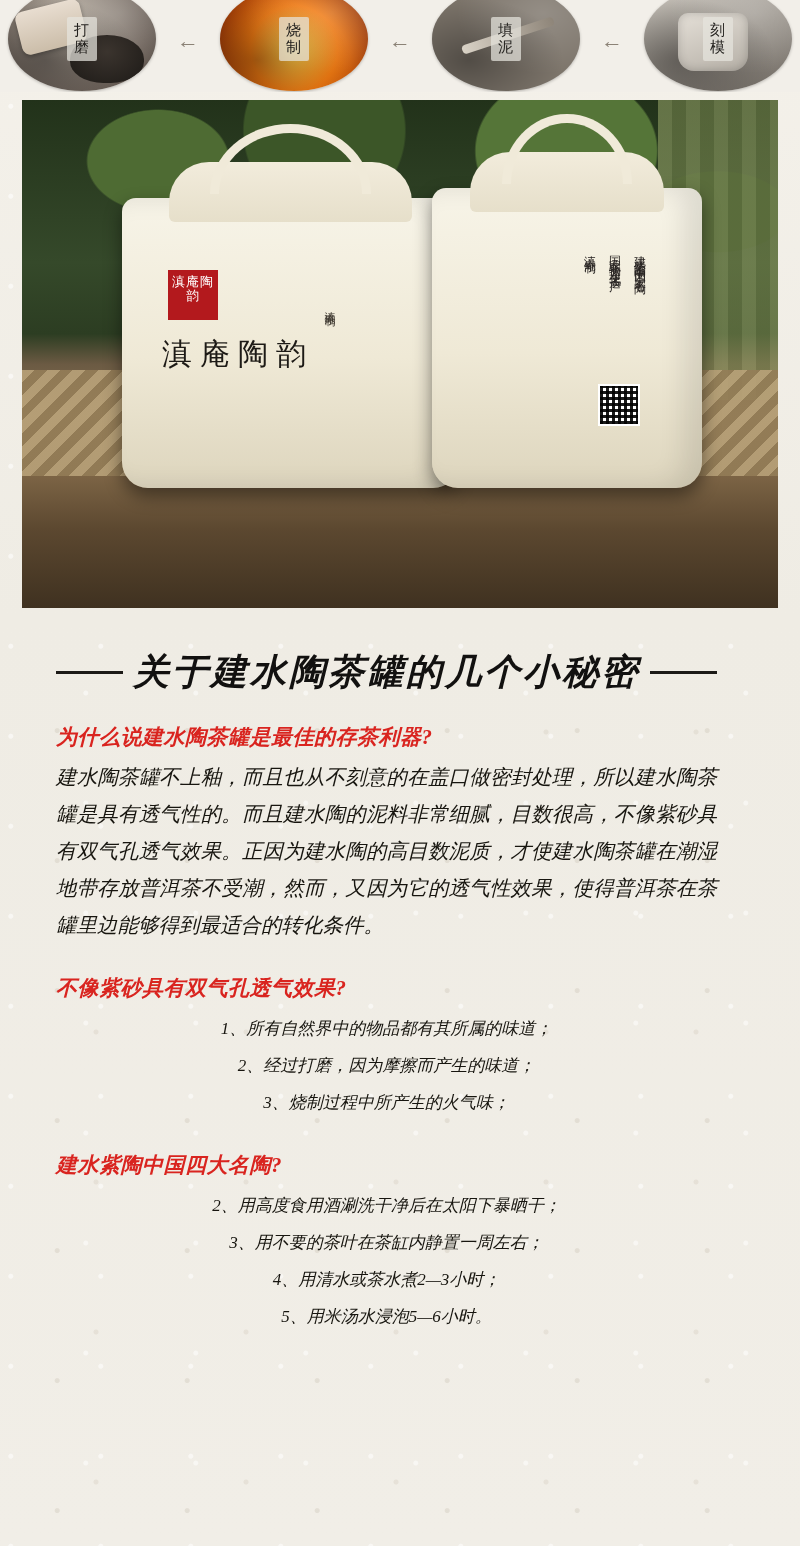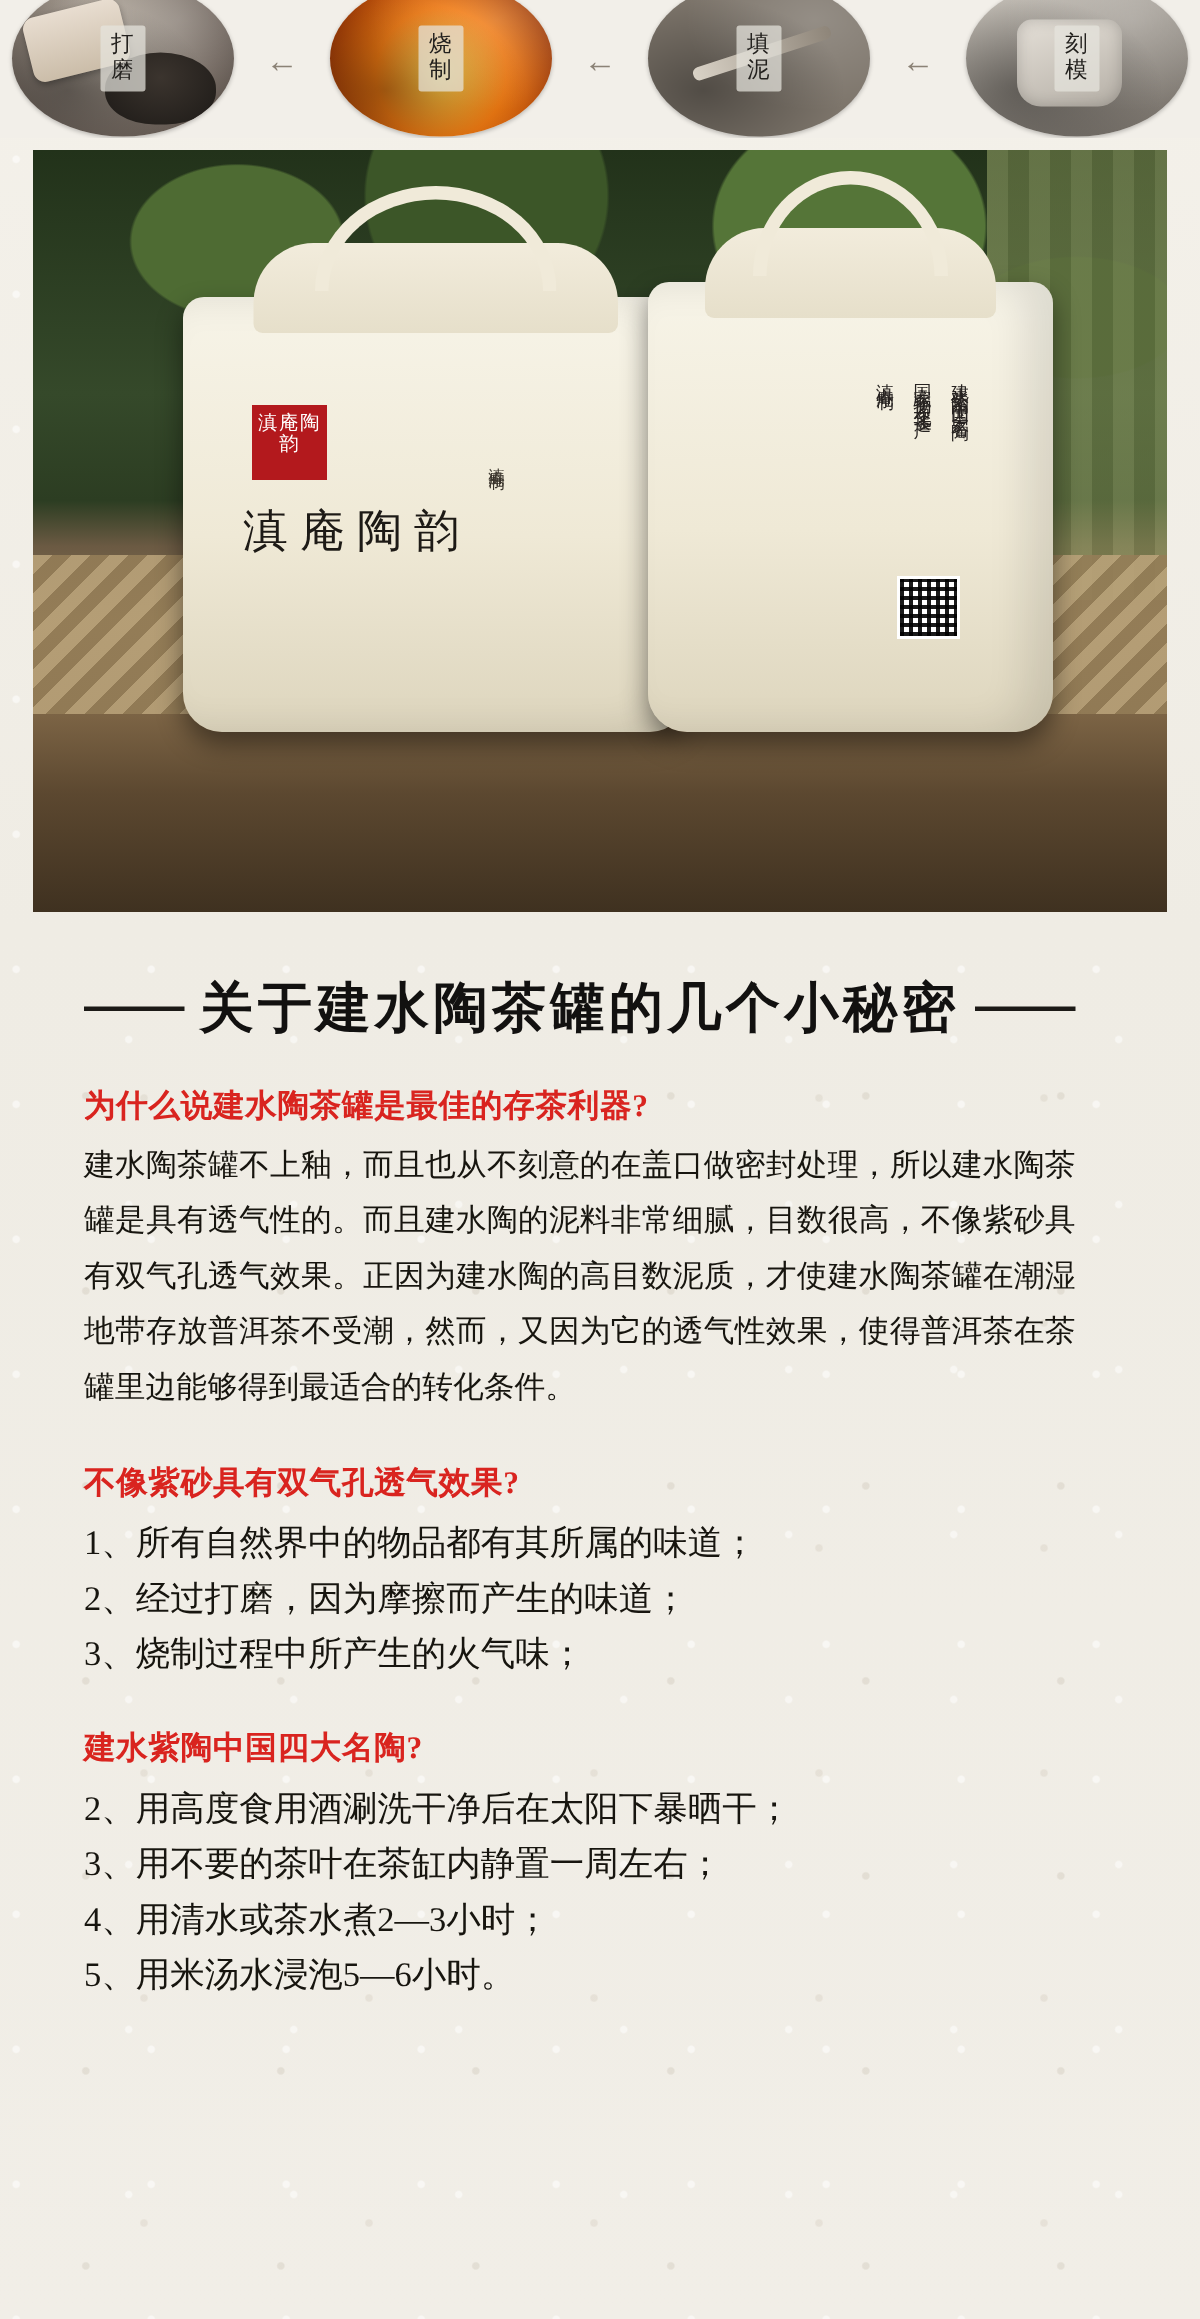--- a/index.html
+++ b/index.html
@@ -187,21 +187,21 @@
     position: absolute; right: 62px; bottom: 62px;
     width: 42px; height: 42px;
     background:
       repeating-linear-gradient(90deg,#1a1a1a 0 3px,#fff 3px 6px),
       repeating-linear-gradient(0deg,#1a1a1a 0 3px,#fff 3px 6px);
     background-blend-mode: multiply;
     border: 2px solid #fff;
   }
 
   
-  .article { padding: 26px 83px 0 56px; }
+  .article { padding: 26px 83px 0 56px; font-style: italic; }
   .heading-row {
     display: flex; align-items: center; justify-content: center;
     gap: 10px; margin: 14px 0 26px 0;
   }
   .heading-row .rule { height: 3px; width: 78px; background: #1c1a17; }
   .main-title {
     font-size: 36px; letter-spacing: 3px; color: #121110;
     font-weight: bold; white-space: nowrap;
     font-family: "Liberation Serif", serif;
   }
@@ -212,21 +212,21 @@
     letter-spacing: .5px;
     margin-bottom: 8px;
   }
   .para {
     font-size: 20.5px;
     line-height: 37px;
     color: #17150f;
     text-align: justify;
   }
   .block { margin-bottom: 30px; }
-  .li { font-size: 23px; line-height: 37px; color: #17150f; }
+  .li { font-size: 17px; line-height: 37px; color: #17150f; text-align: center; }
 </style>
 </head>
 <body>
 
 <div class="page">
 
   <div class="process-strip">
     <div class="proc-row">
       <div class="proc-item p1">
         <div class="tex"></div>

